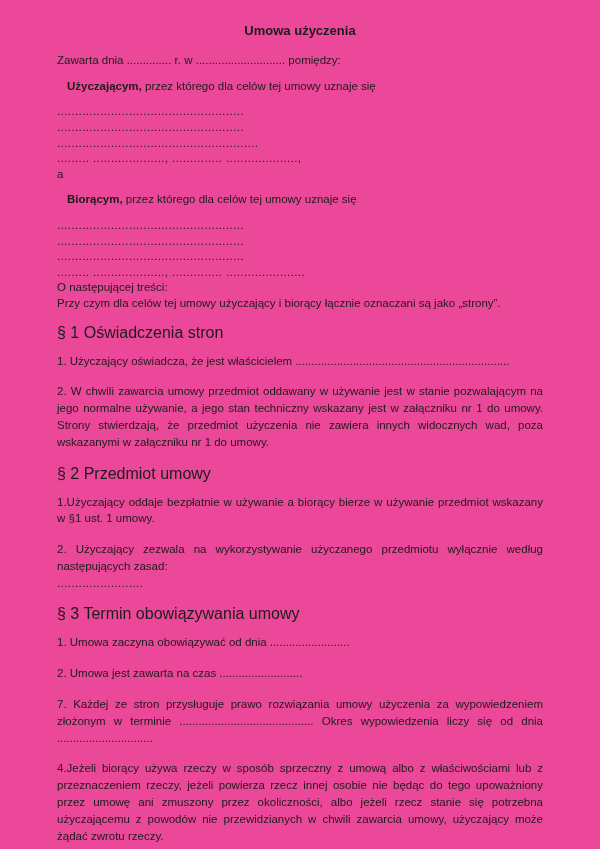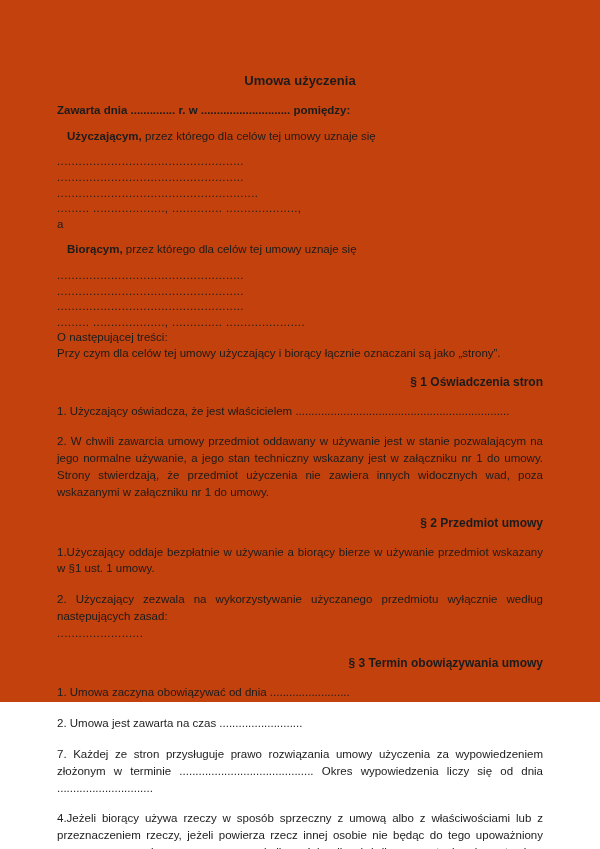--- a/index.html
+++ b/index.html
@@ -1,48 +1,48 @@
 <!DOCTYPE html>
 <html lang="pl"><head>
 <meta charset="utf-8">
 <style>
   html, body { margin: 0; padding: 0; background: #ffffff; }
   body { width: 600px; height: 849px; overflow: hidden; }
   .page {
     box-sizing: border-box;
-    width: 600px; height: 702px;
-    padding: 72px 57px 0 57px;
-    background: #c2410c;
+    width: 600px; height: 849px;
+    padding: 22px 57px 0 57px;
+    background: #ec4899;
     color: #1c1c1c;
     font-family: "Liberation Sans", sans-serif;
     font-size: 11.5px;
     line-height: 16.8px;
   }
   .doc-title {
     margin: 0 0 13px 0;
     text-align: center;
     font-weight: bold;
     font-size: 13px;
     line-height: 17px;
   }
   .opening-line {
     margin: 0 0 4px 0;
-    font-weight: bold;
+    font-weight: normal;
   }
   .party-block { margin: 0; line-height: 15.6px; }
   .party-intro { margin: 10px; }
   .party-label { font-weight: bold; }
   .fill-line { margin: 0; white-space: nowrap; letter-spacing: 0.4px; }
   .conjunction { margin: 0; }
   .note-line { margin: 0; line-height: 15.6px; }
   .sec-heading {
     margin: 12px 0 12px 0;
-    text-align: right;
-    font-weight: bold;
-    font-size: 12px;
+    text-align: left;
+    font-weight: normal;
+    font-size: 16px;
     line-height: 17px;
   }
   .para { margin: 0 0 14px 0; }
   .para--justify { text-align: justify; text-align-last: left; }
   .dots-standalone { margin: 0 0 14px 0; letter-spacing: 0.4px; }
   .sec { margin: 0; }
 </style>
 </head>
 <body>
 

